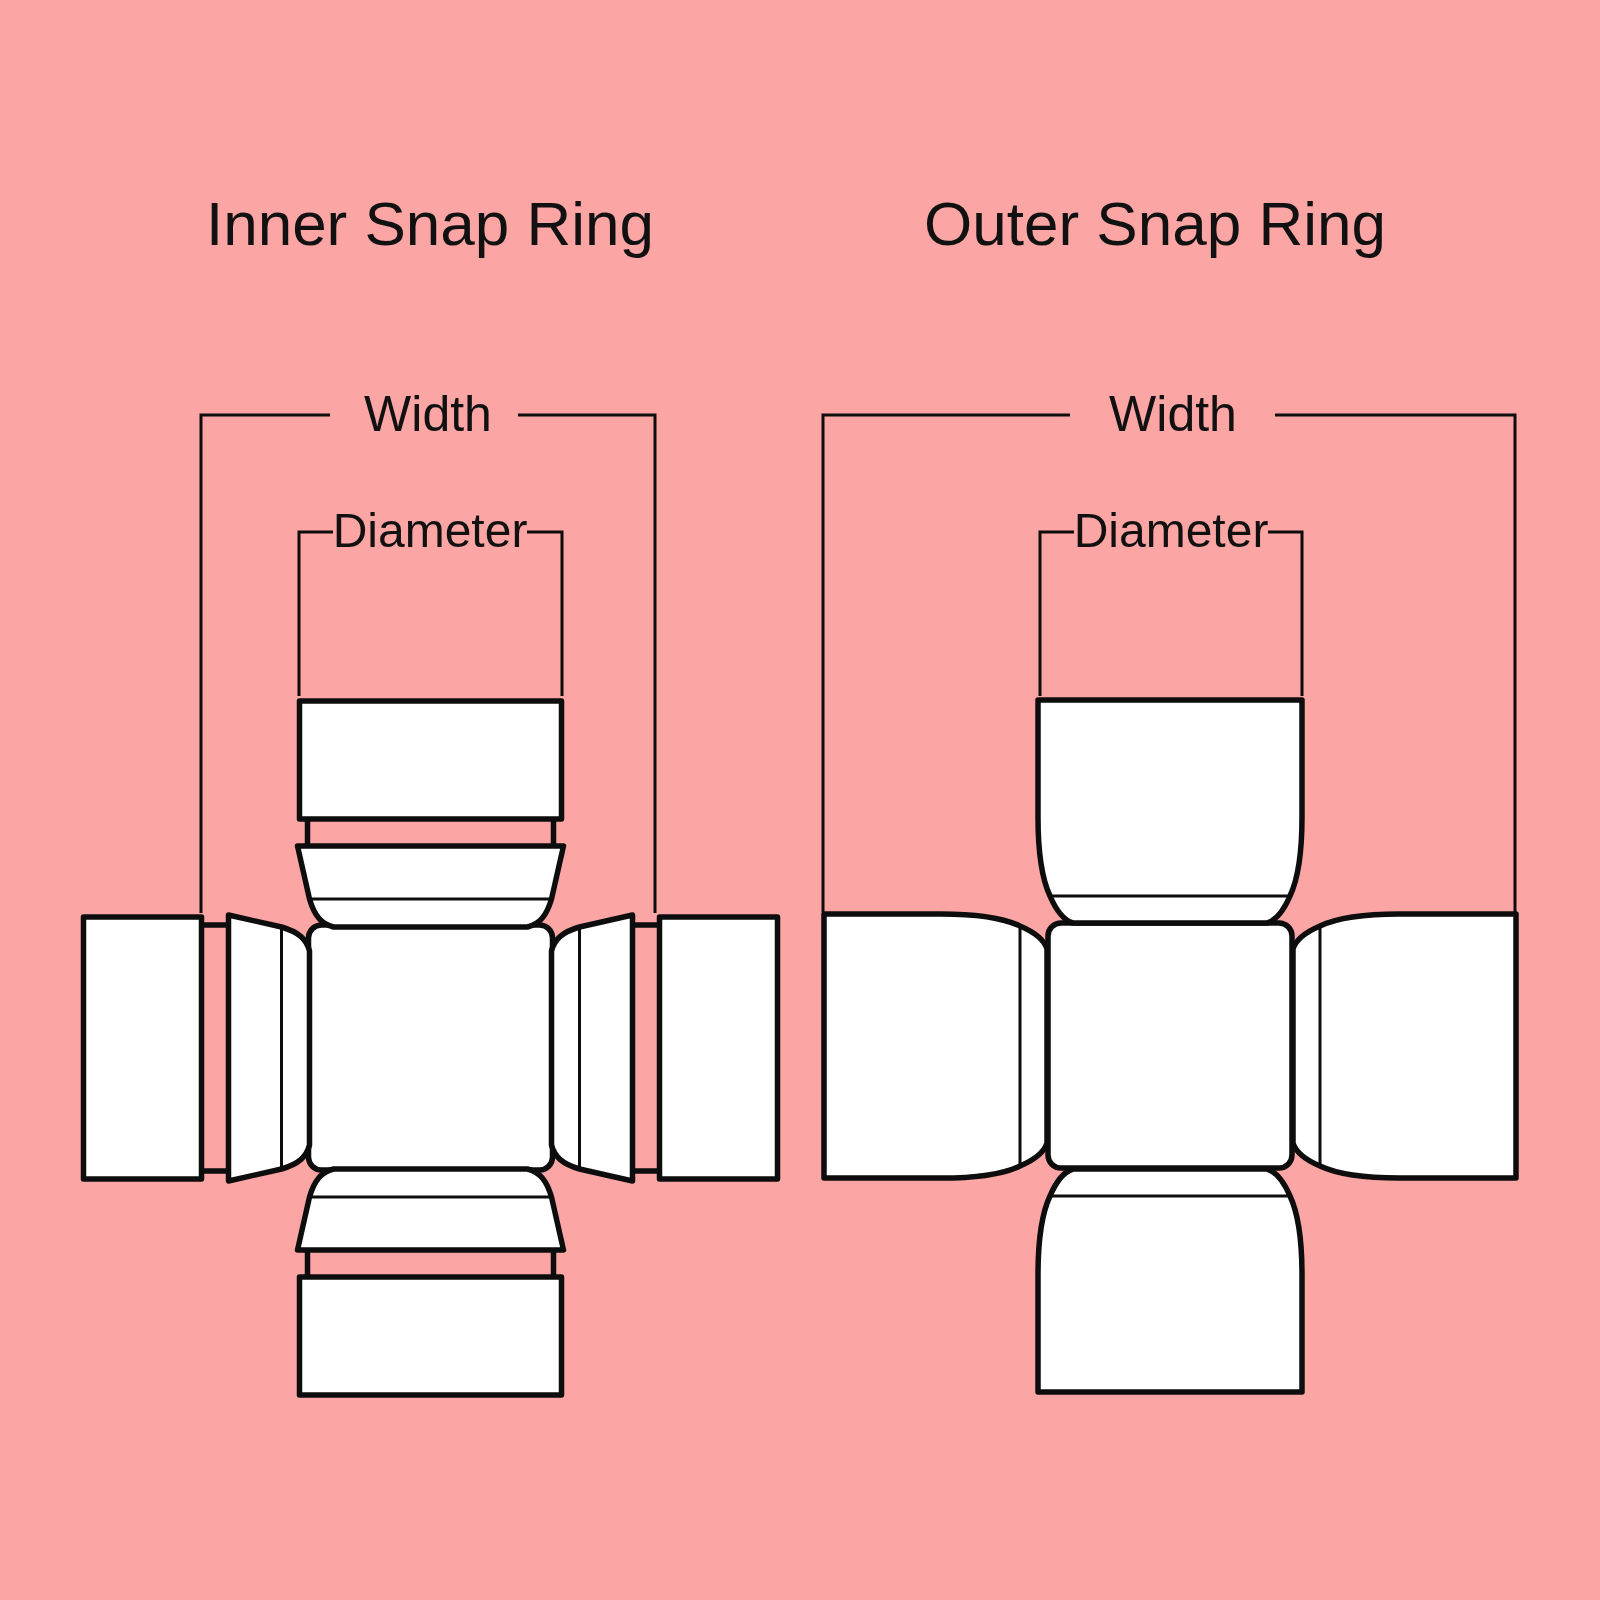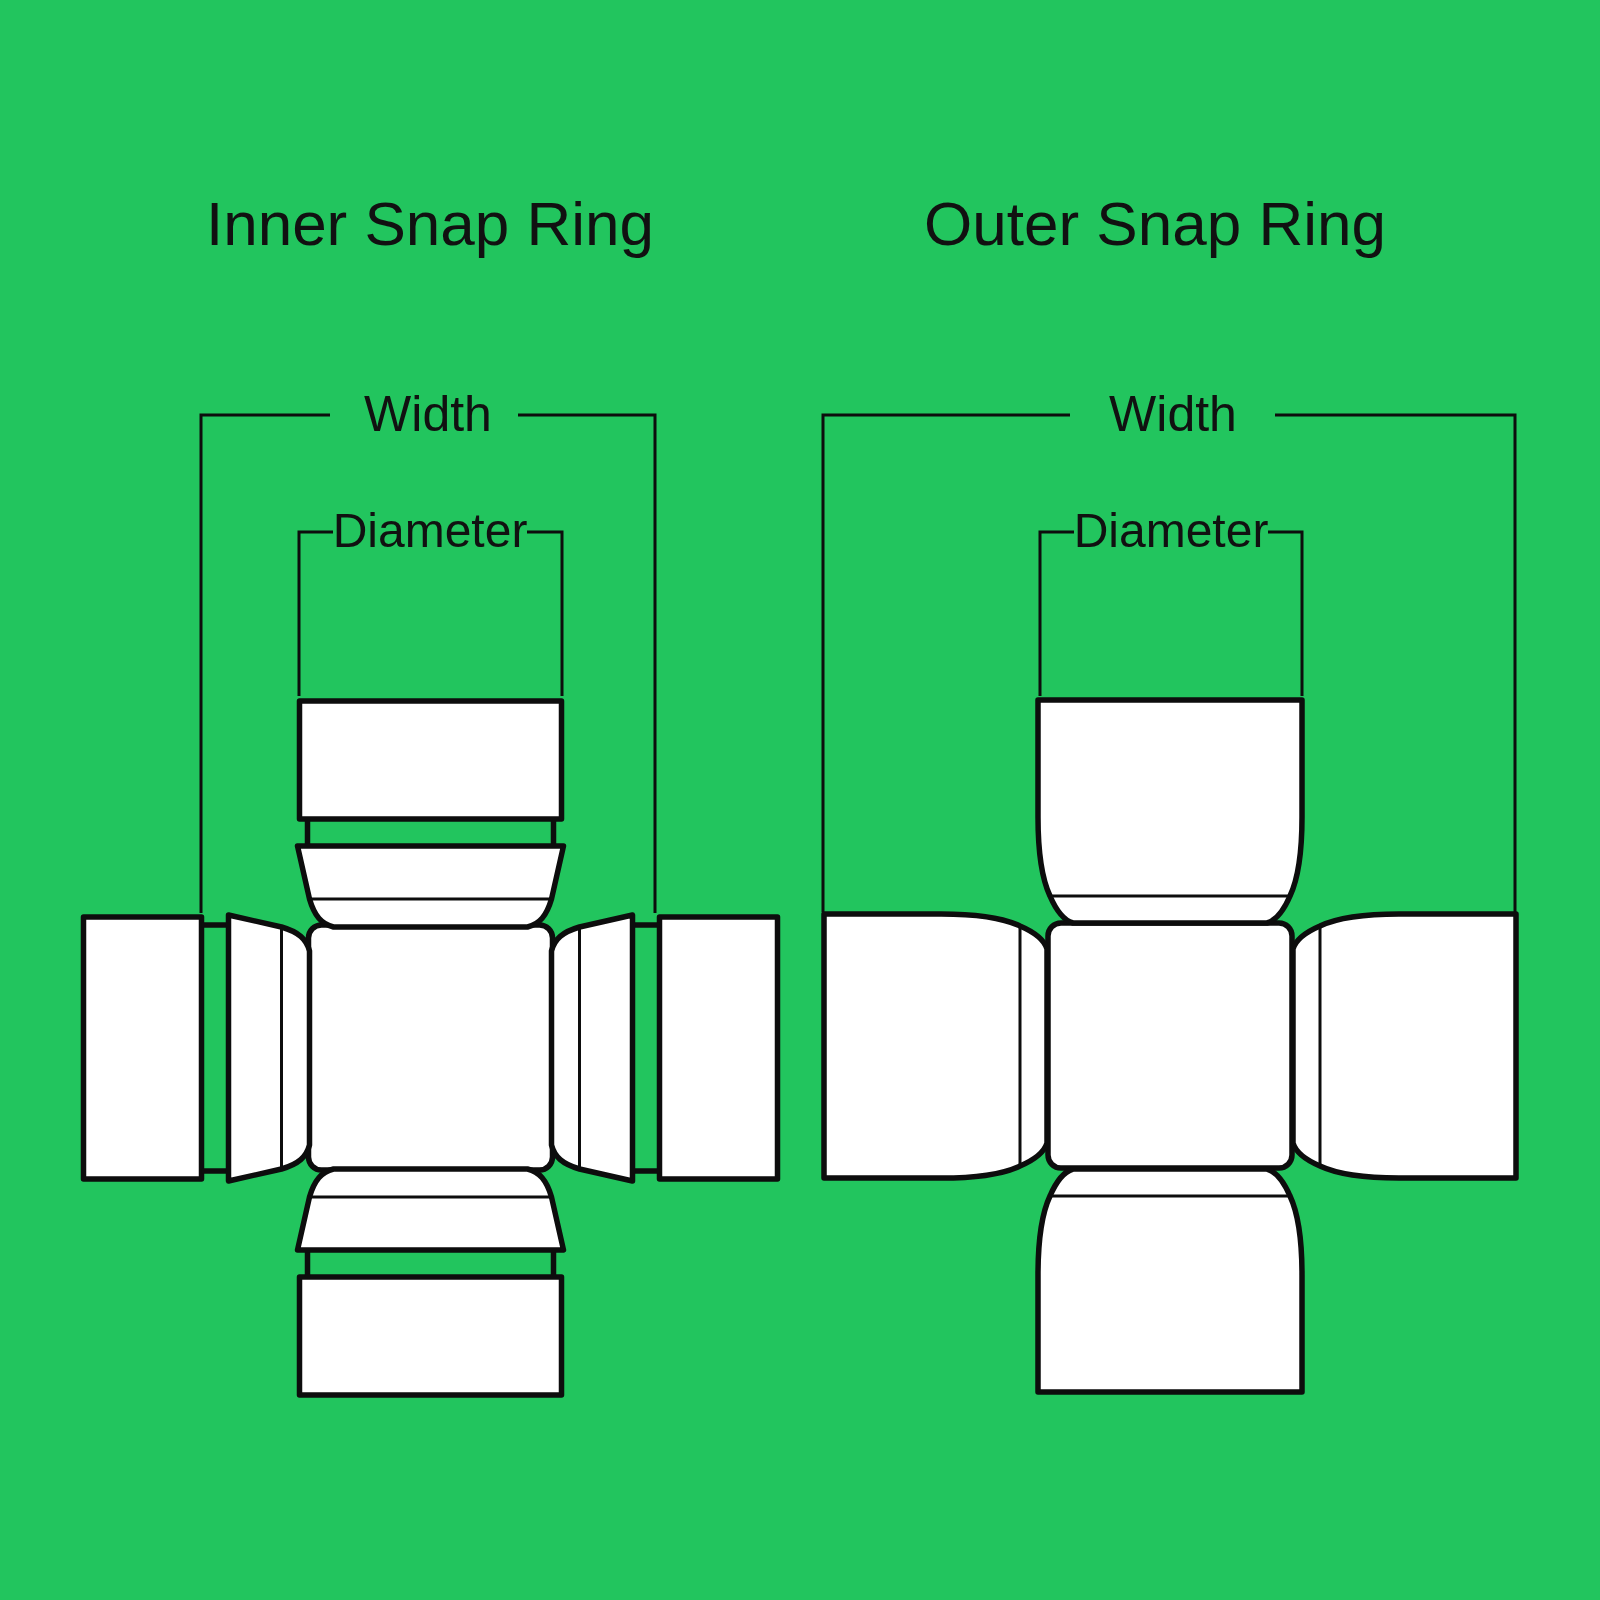--- a/index.html
+++ b/index.html
@@ -1,16 +1,16 @@
 <!DOCTYPE html>
 <html><head>
 <meta charset="utf-8">
 <style>
   html,body{margin:0;padding:0;background:#ffffff;}
-  .page{position:relative;width:1600px;height:1600px;background:#22c55e;overflow:hidden;}
+  .page{position:relative;width:1600px;height:1600px;background:#fca5a5;overflow:hidden;}
   svg{display:block;}
   .bold{stroke:#0d0d0d;stroke-width:5.5;fill:none;stroke-linejoin:round;stroke-linecap:butt;}
   .boldf{stroke:#0d0d0d;stroke-width:5.5;fill:#ffffff;stroke-linejoin:round;stroke-linecap:butt;}
   .med{stroke:#0d0d0d;stroke-width:3;fill:none;stroke-linecap:butt;}
   .thin{stroke:#0d0d0d;stroke-width:3;fill:none;stroke-linejoin:miter;stroke-linecap:butt;}
   .title-text{font-family:"Liberation Sans",sans-serif;font-size:62px;fill:#111111;}
   .dim-text{font-family:"Liberation Sans",sans-serif;font-size:50px;fill:#111111;}
   .dim-text-sm{font-family:"Liberation Sans",sans-serif;font-size:48px;fill:#111111;}
   .mid{text-anchor:middle;}
 </style>

